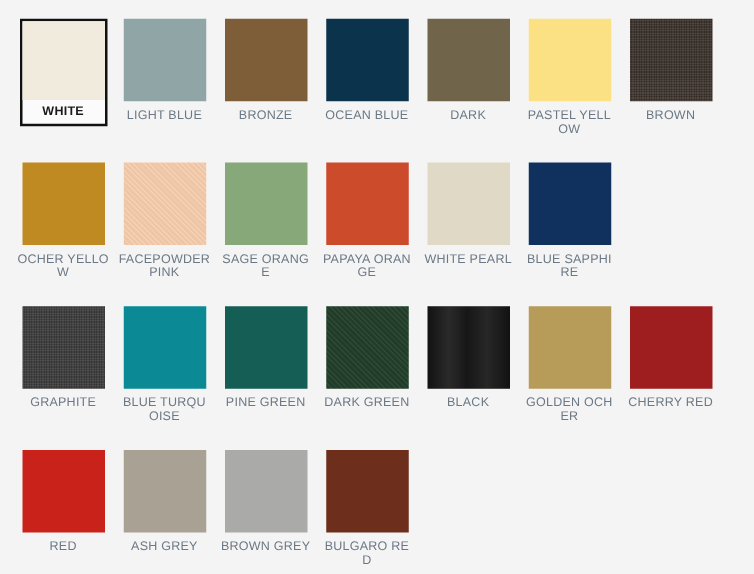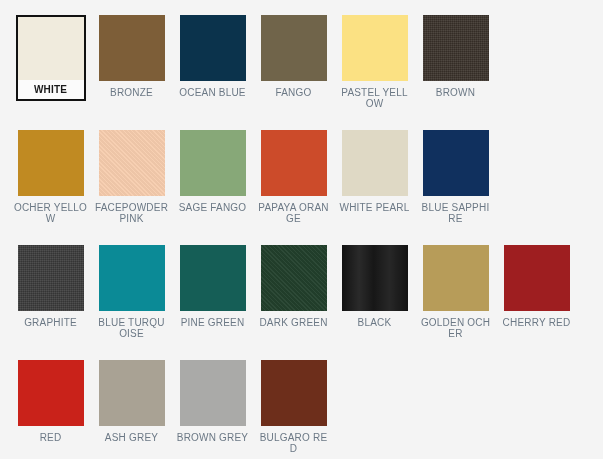--- a/index.html
+++ b/index.html
@@ -116,30 +116,34 @@
 
 <div id="palette">
     <div class="swatch-row">
       <div class="swatch is-selected">
         <div class="selected-frame">
           <div class="swatch-chip" style="background: rgb(240, 235, 221);"></div>
           <div class="swatch-label">WHITE</div>
         </div>
       </div>
       <div class="swatch">
+        <div class="swatch-chip" style="background: rgb(144, 165, 165);"></div>
+        <div class="swatch-label">LIGHT BLUE</div>
+      </div>
+      <div class="swatch">
         <div class="swatch-chip" style="background: rgb(125, 94, 56);"></div>
         <div class="swatch-label">BRONZE</div>
       </div>
       <div class="swatch">
         <div class="swatch-chip" style="background: rgb(11, 51, 76);"></div>
         <div class="swatch-label">OCEAN BLUE</div>
       </div>
       <div class="swatch">
         <div class="swatch-chip" style="background: rgb(112, 100, 74);"></div>
-        <div class="swatch-label">FANGO</div>
+        <div class="swatch-label">DARK</div>
       </div>
       <div class="swatch">
         <div class="swatch-chip" style="background: rgb(251, 225, 131);"></div>
         <div class="swatch-label">PASTEL YELLOW</div>
       </div>
       <div class="swatch">
         <div class="swatch-chip tex-noise" style="background: rgb(58, 49, 42);"></div>
         <div class="swatch-label">BROWN</div>
       </div>
     </div>
@@ -147,21 +151,21 @@
       <div class="swatch">
         <div class="swatch-chip" style="background: rgb(192, 138, 34);"></div>
         <div class="swatch-label">OCHER YELLOW</div>
       </div>
       <div class="swatch">
         <div class="swatch-chip tex-grain" style="background: rgb(247, 205, 174);"></div>
         <div class="swatch-label">FACEPOWDER PINK</div>
       </div>
       <div class="swatch">
         <div class="swatch-chip" style="background: rgb(135, 168, 120);"></div>
-        <div class="swatch-label">SAGE FANGO</div>
+        <div class="swatch-label">SAGE ORANGE</div>
       </div>
       <div class="swatch">
         <div class="swatch-chip" style="background: rgb(204, 75, 42);"></div>
         <div class="swatch-label">PAPAYA ORANGE</div>
       </div>
       <div class="swatch">
         <div class="swatch-chip" style="background: rgb(223, 217, 197);"></div>
         <div class="swatch-label">WHITE PEARL</div>
       </div>
       <div class="swatch">

